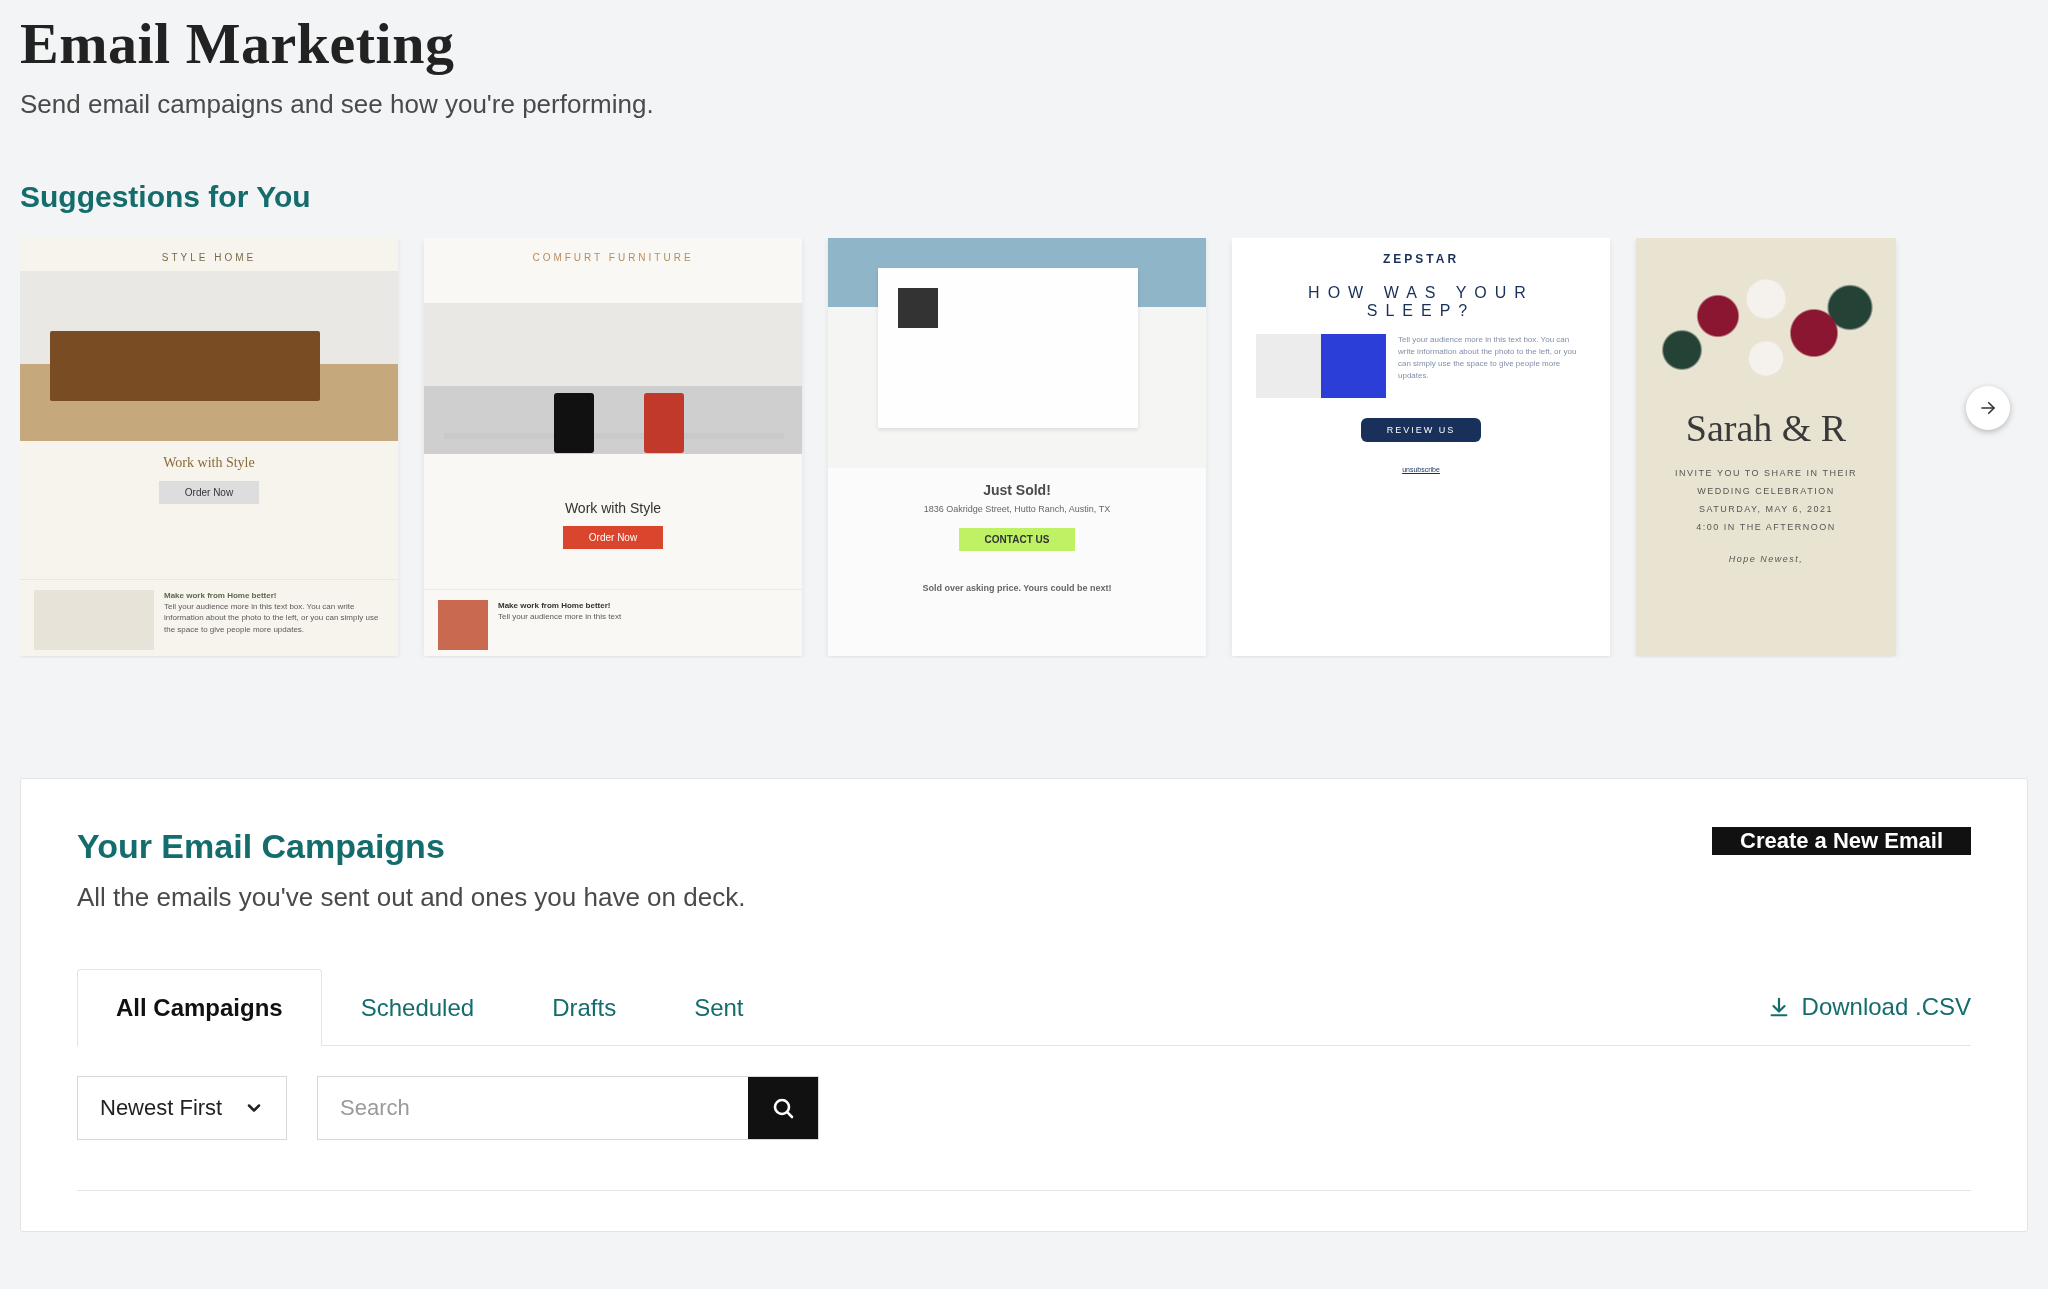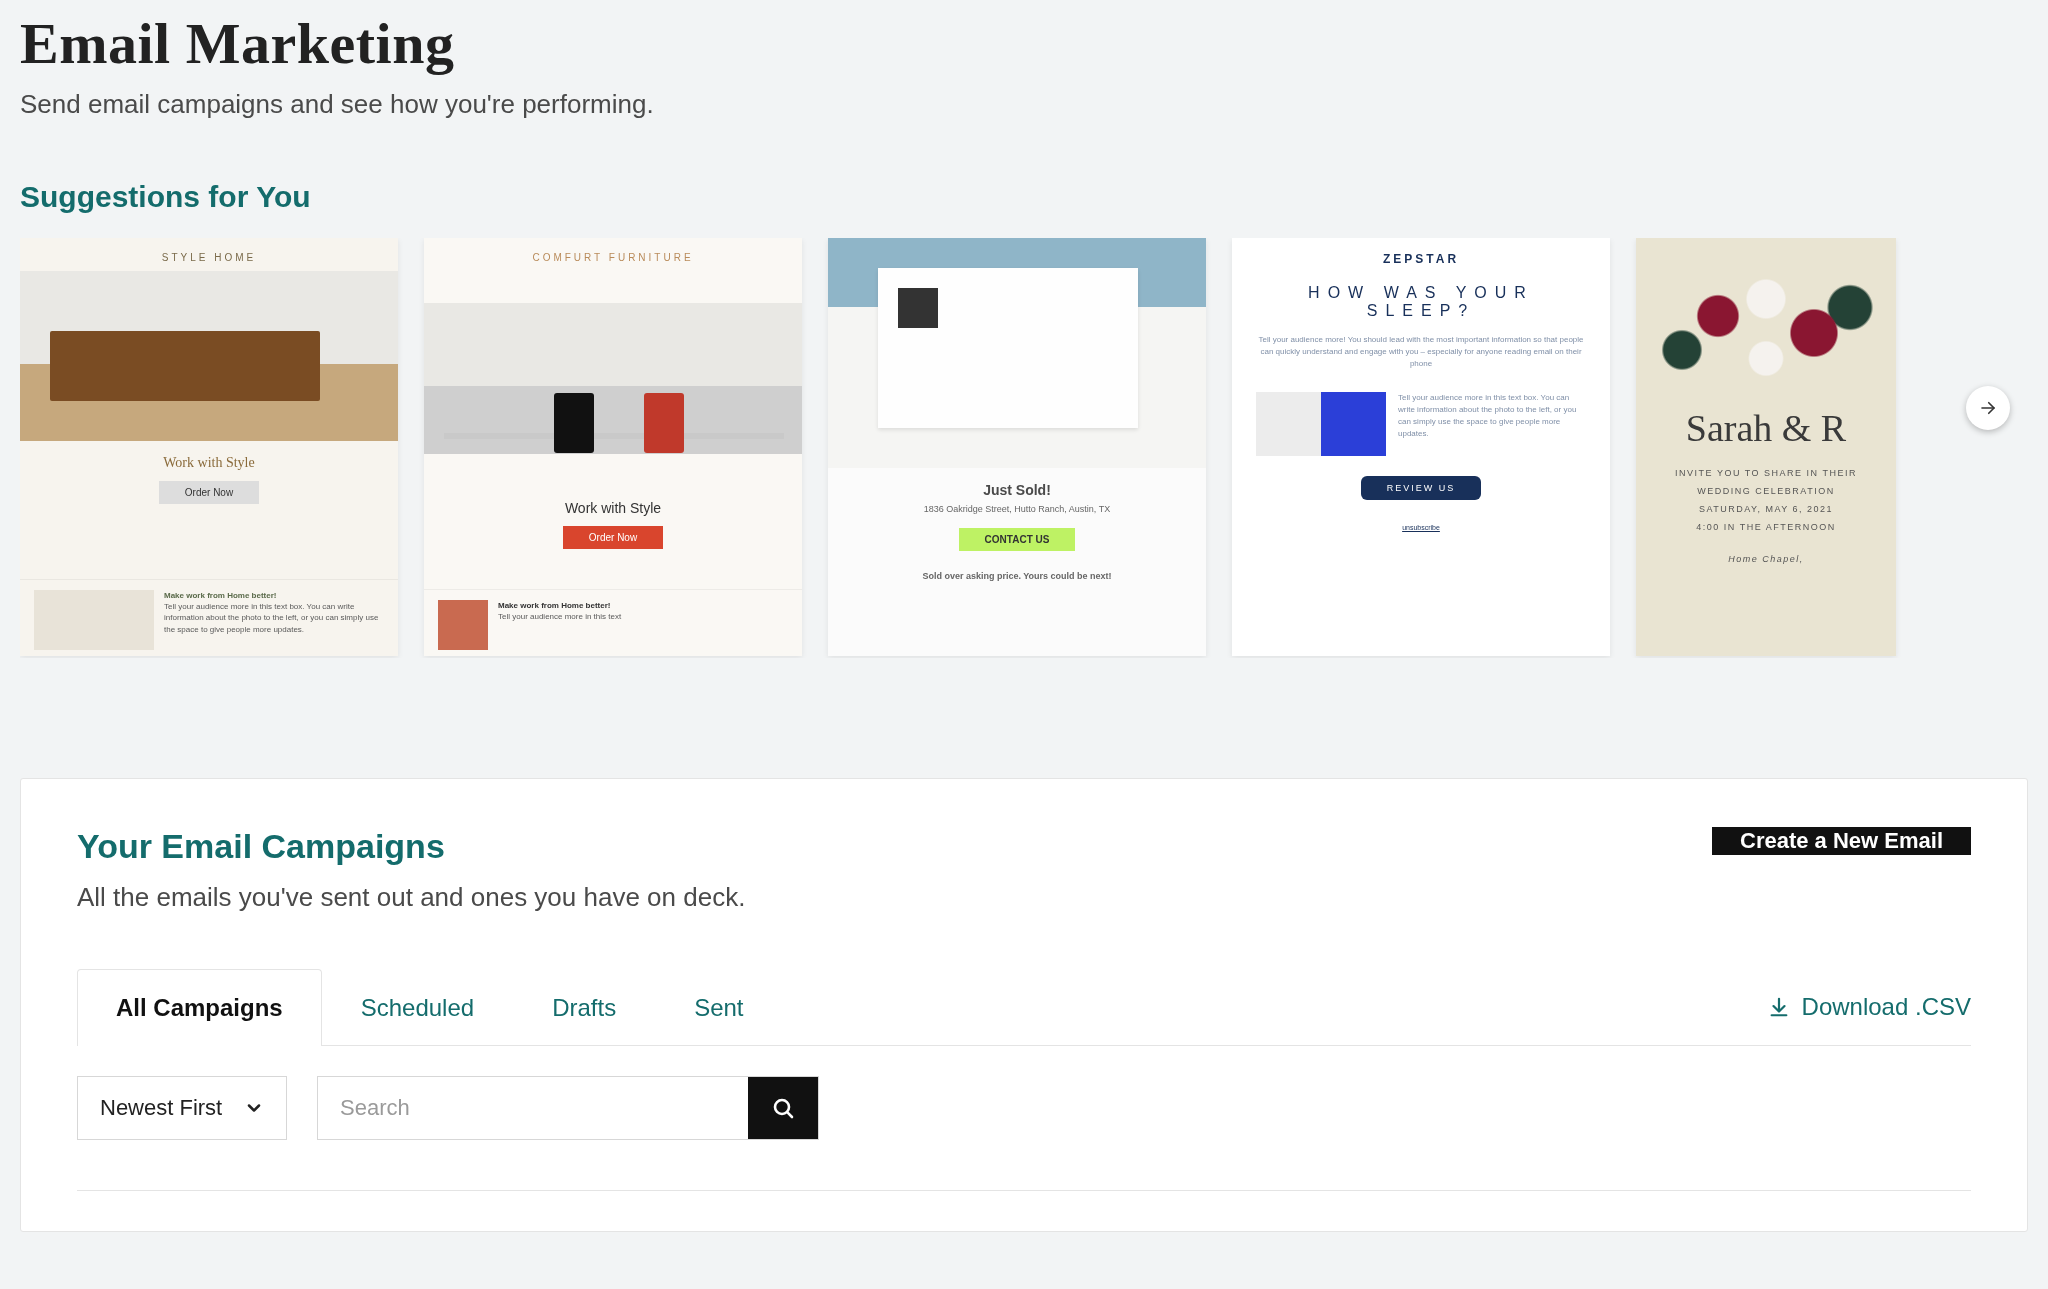--- a/index.html
+++ b/index.html
@@ -244,44 +244,43 @@
     </div>
 
     <div class="sugg-card arch">
       <div class="sc-img">
           <div class="bldg"></div>
         </div>
       <div class="sc-body">
         <div>Just Sold!</div>
         <div style="font-size:9px;font-weight:400;color:#666;margin-top:6px;">1836 Oakridge Street, Hutto Ranch, Austin, TX</div>
         <span class="sc-cta" style="background:#bef264;color:#333;margin-top:14px;">CONTACT US</span>
-        <div style="font-size:9px;color:#666;margin-top:20px;">Sold over asking price. Yours could be next!</div>
+        <div style="font-size:9px;color:#666;margin-top:32px;">Sold over asking price. Yours could be next!</div>
       </div>
     </div>
 
     <div class="sugg-card zep">
       <div class="zep-brand">ZEPSTAR</div>
       <div class="zep-q">HOW WAS YOUR SLEEP?</div>
-      <div class="zep-sub">Tell your audience more! You should lead with the most important information so that people can quickly understand and engage with you – especially for anyone reading email on their phone</div>
       <div class="zep-row">
         <div class="zep-thumb"></div>
         <div class="zep-txt">Tell your audience more in this text box. You can write information about the photo to the left, or you can simply use the space to give people more updates.</div>
       </div>
       <div class="zep-btn">REVIEW US</div>
       <div class="zep-foot">unsubscribe</div>
     </div>
 
     <div class="sugg-card wed">
       <div class="flowers"></div>
       <div class="names">Sarah &amp; R</div>
       <div class="wline">INVITE YOU TO SHARE IN THEIR</div>
       <div class="wline">WEDDING CELEBRATION</div>
       <div class="wline">SATURDAY, MAY 6, 2021</div>
       <div class="wline">4:00 IN THE AFTERNOON</div>
-      <div class="wline" style="font-style:italic;margin-top:22px;">Home Chapel,</div>
+      <div class="wline" style="font-style:italic;margin-top:22px;">Hope Newest,</div>
     </div>
 
     <div class="next-arrow">
       <span class="icon">
         <svg width="18" height="18" viewBox="0 0 24 24" fill="none" stroke="currentColor" stroke-width="2.2" stroke-linecap="round" stroke-linejoin="round">
             <line x1="4" y1="12" x2="20" y2="12"></line>
             <polyline points="13 5 20 12 13 19"></polyline>
           </svg>
       </span>
     </div>

